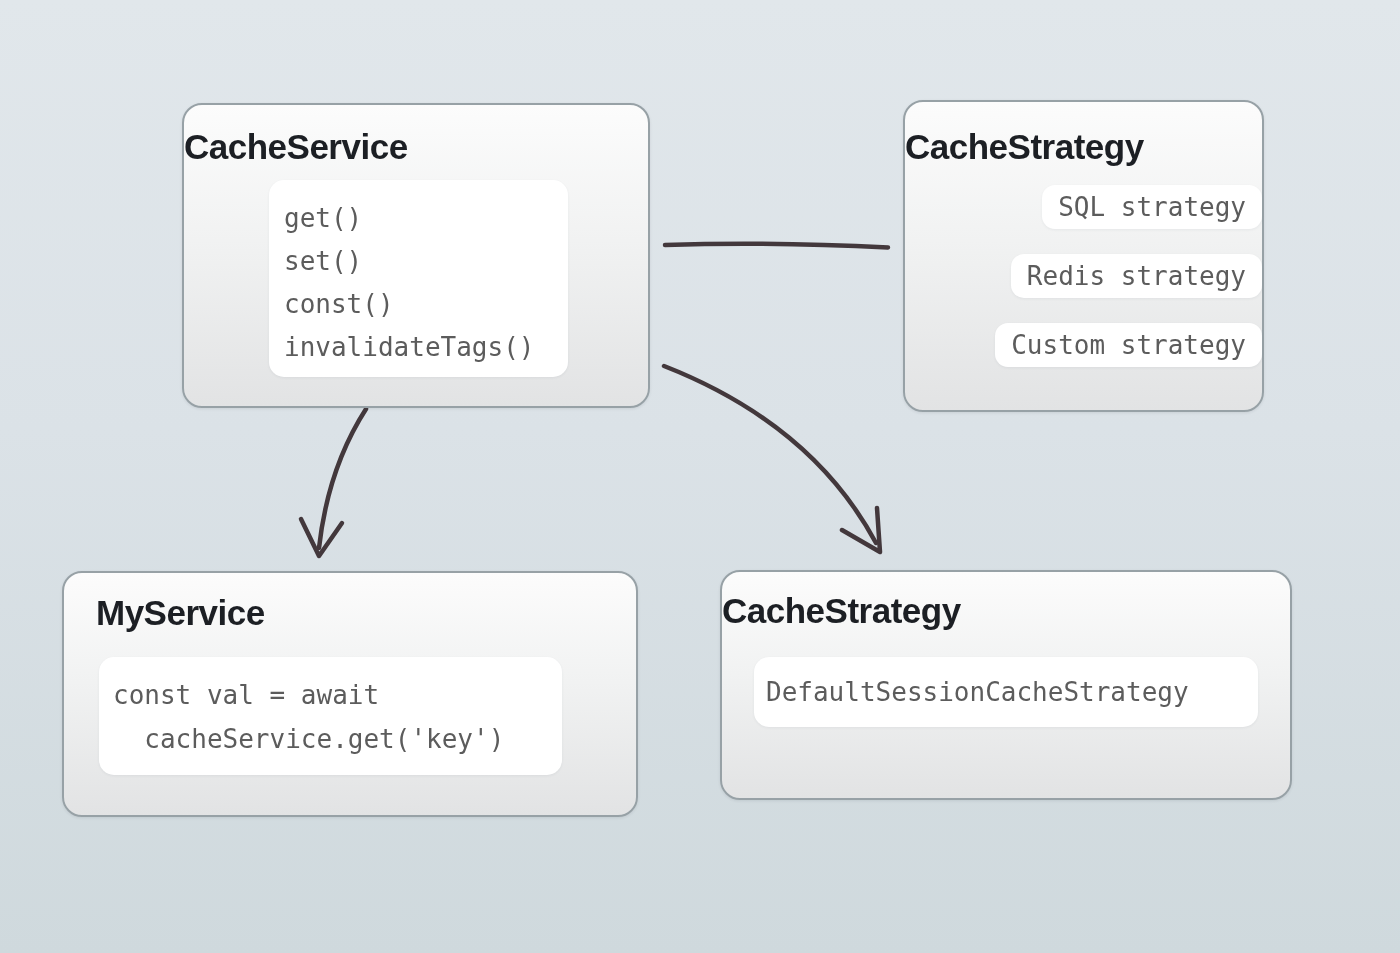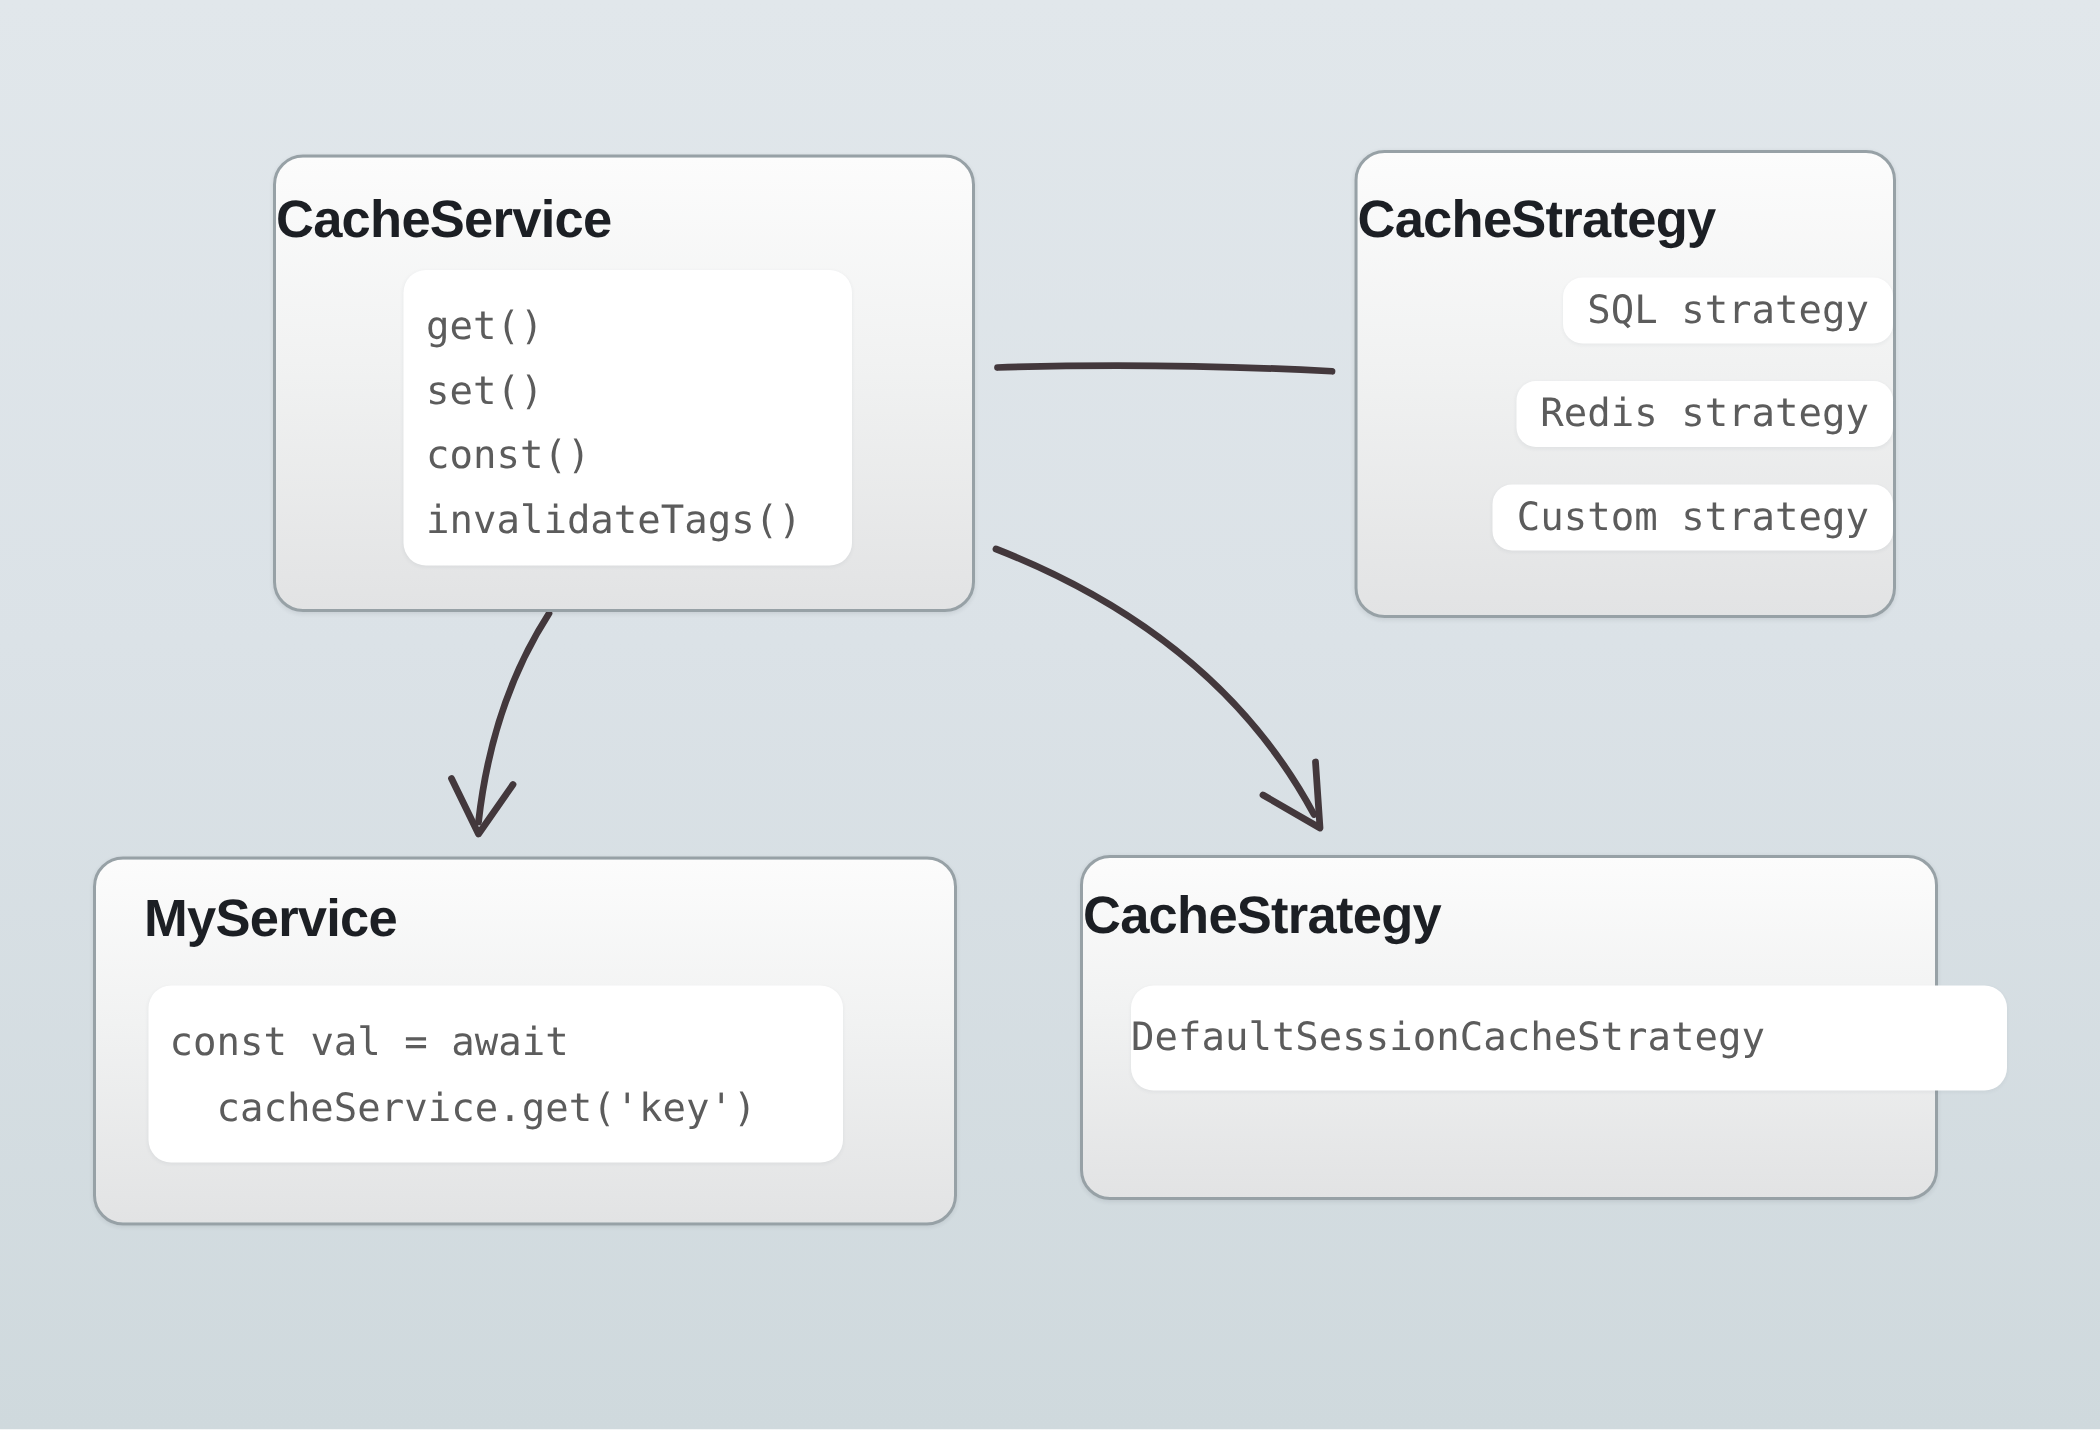--- a/index.html
+++ b/index.html
@@ -105,22 +105,22 @@
     left: 35px; top: 84px; width: 463px; height: 118px;
     padding: 16px 0 0 14px;
     line-height: 44px;
   }
   .code-line-indented { margin-left: 2ch; }
 
   
   .node-session-cache { left: 720px; top: 570px; width: 572px; height: 230px; }
   .node-session-cache .node-title { margin-top: 18px; }
   .node-session-cache .code-panel {
-    left: 32px; top: 85px; width: 584px; height: 70px;
-    padding: 0 0 0 0;
+    left: 32px; top: 85px; width: 504px; height: 70px;
+    padding: 0 0 0 12px;
     display: flex;
     align-items: center;
     white-space: nowrap;
   }
 </style>
 </head>
 <body>
 
 <div class="stage">
 

